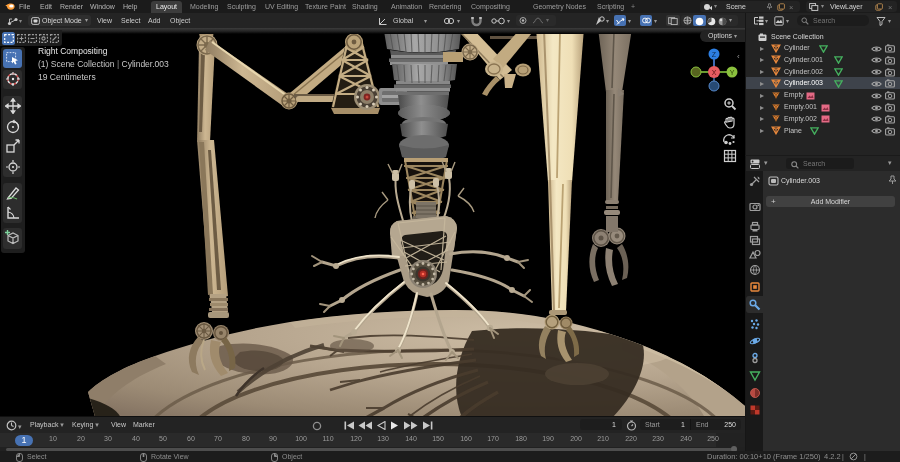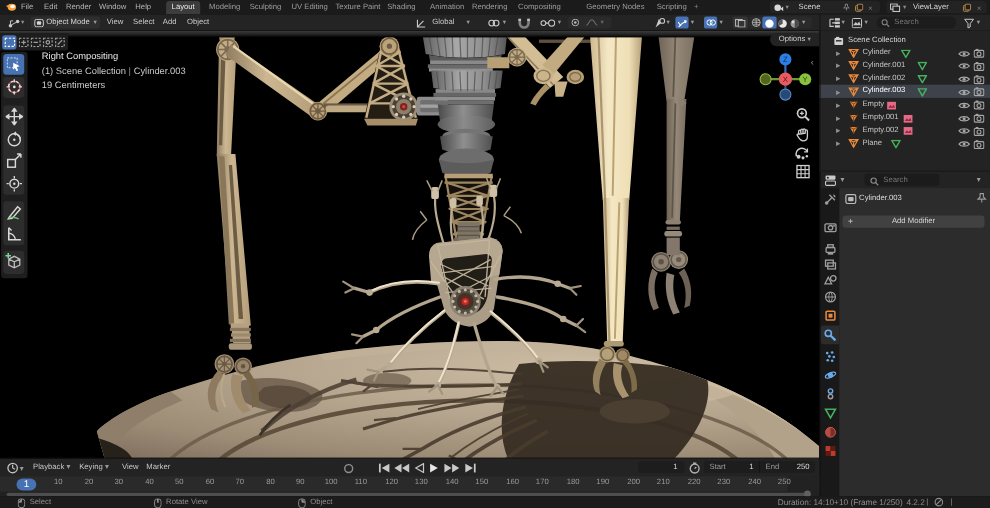--- a/index.html
+++ b/index.html
@@ -1029,21 +1029,21 @@
   <svg style="position:absolute;left:140px;top:1.5px" width="7" height="9" viewBox="0 0 7 9">
       <rect x="0.5" y="0.5" width="6" height="8" rx="2.5" fill="none" stroke="#8f8f8f" stroke-width="0.9"></rect>
       <rect x="2.7" y="0.5" width="1.6" height="3.5" fill="#8f8f8f"></rect>
     </svg>
   <span style="position:absolute;left:151px">Rotate View</span>
   <svg style="position:absolute;left:271px;top:1.5px" width="7" height="9" viewBox="0 0 7 9">
       <rect x="0.5" y="0.5" width="6" height="8" rx="2.5" fill="none" stroke="#8f8f8f" stroke-width="0.9"></rect>
       <path d="M6.5 3.5 H3.5 V0.5" stroke="#8f8f8f" stroke-width="0.9" fill="#8f8f8f"></path>
     </svg>
   <span style="position:absolute;left:282px">Object</span>
-  <span style="position:absolute;left:707px;font-size:7.5px">Duration: 14:10+10 (Frame 1/250)</span>
+  <span style="position:absolute;left:707px;font-size:7.5px">Duration: 00:10+10 (Frame 1/250)</span>
   <span style="position:absolute;left:842px">|</span>
   <svg style="position:absolute;left:849px;top:1px" width="9" height="9" viewBox="0 0 9 9">
       <circle cx="4.5" cy="4.5" r="3.4" fill="none" stroke="#8f8f8f" stroke-width="1"></circle>
       <path d="M2 7 L7 2" stroke="#8f8f8f" stroke-width="1"></path>
     </svg>
   <span style="position:absolute;left:864px">|</span>
   <span style="position:absolute;left:824px;font-size:7.5px">4.2.2</span>
 </div>
 
 </body></html>

